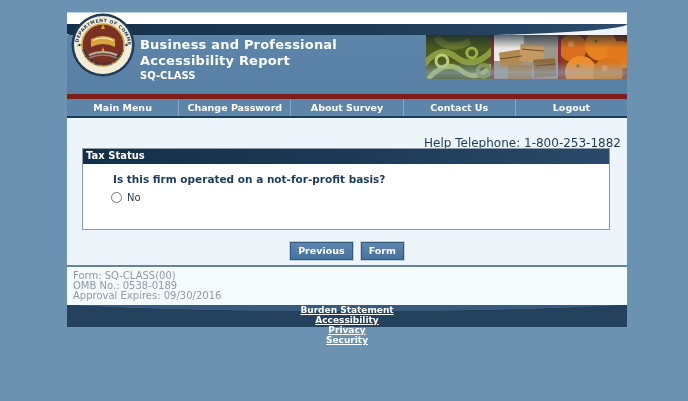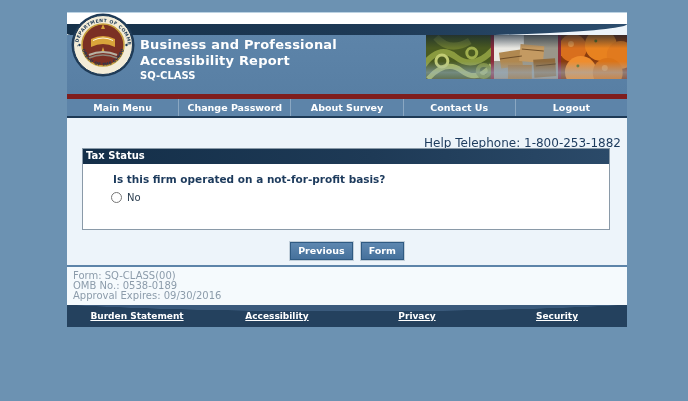--- a/index.html
+++ b/index.html
@@ -43,21 +43,21 @@
   .btn{font-family:inherit;font-weight:bold;font-size:9.5px;color:#fff;
        background:linear-gradient(180deg,#5d87b0,#46719C);border:1px solid #2f5a82;
        box-shadow:0 0 0 1px #c2cfda;padding:2px 7px 3px;cursor:pointer;}
 
   
   .sep{height:2px;background:#5D84A9;}
   .finfo{height:38px;background:#F5FAFD;padding:4px 0 0 6px;box-sizing:border-box;}
   .finfo div{color:#8C9CAB;font-size:10px;line-height:10px;}
   .bottombar{display:flex;height:22px;background:
        radial-gradient(120% 160% at 50% -60%,#3a5a7c 0 55%,rgba(0,0,0,0) 56%),#24415E;
-       align-items:center;}
+       align-items:center;flex-direction:column;}
   .bottombar .blink{flex:1;text-align:center;color:#fff;font-weight:bold;font-size:9px;
        text-decoration:underline;cursor:pointer;}
 </style>
 </head>
 <body>
 
 <div class="stage">
   <div class="page">
 
     <div class="band-white"></div>

